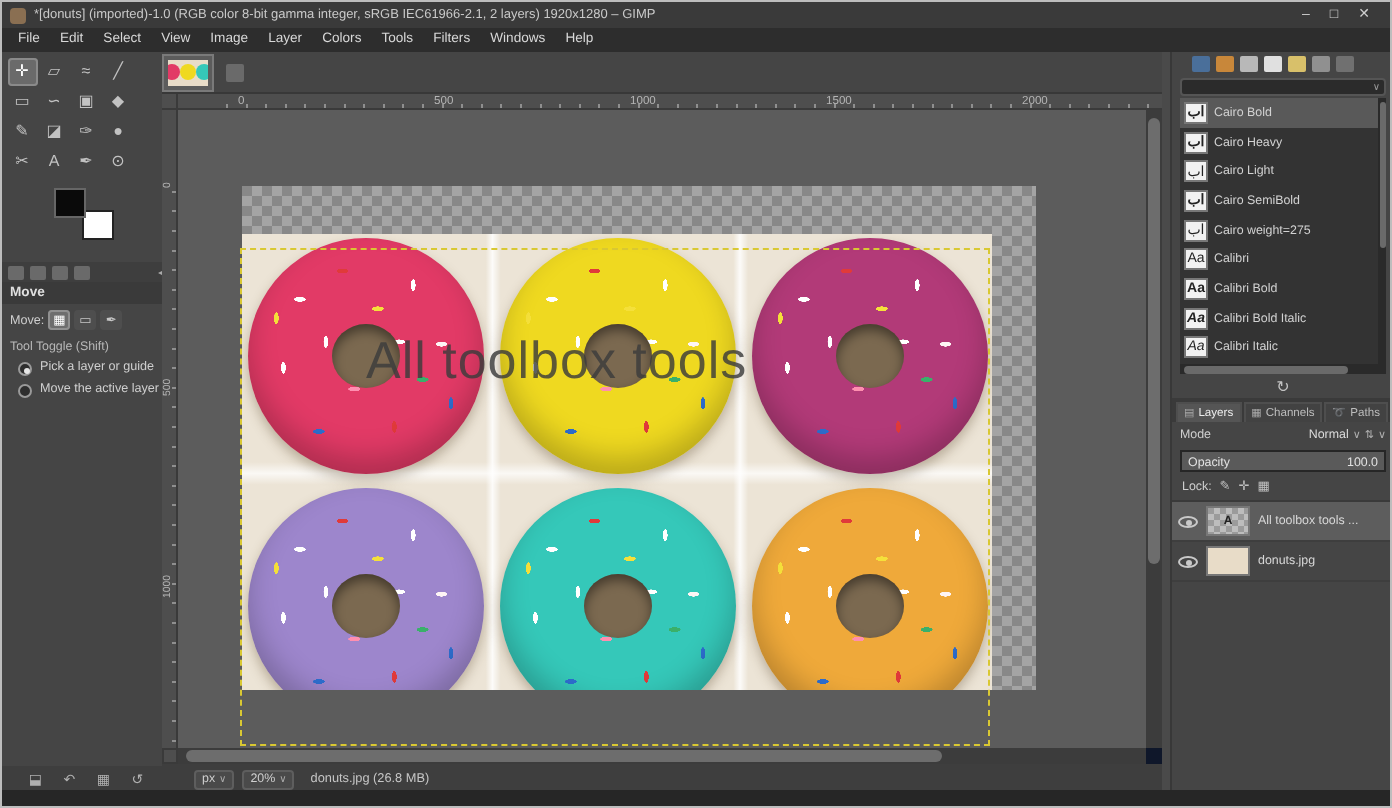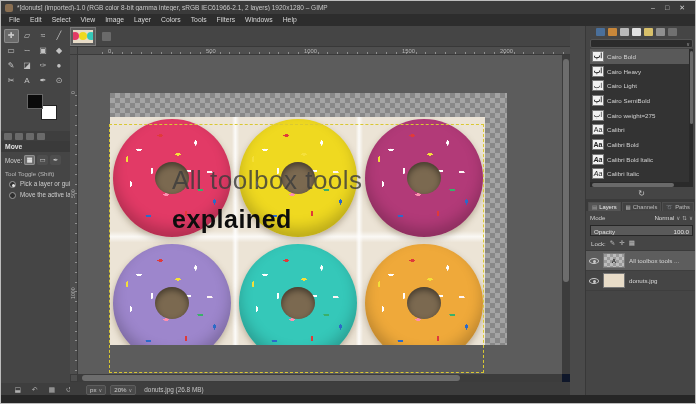--- a/index.html
+++ b/index.html
@@ -38,21 +38,21 @@
   .mode-btn.on{background:#6e6e6e;box-shadow:inset 0 0 0 1px #909090;color:#fff;}
   .to-toggle{font-size:6.2px;color:#b8b8b8;padding:2px 4px 1px;}
   .radio-row{display:flex;align-items:flex-start;gap:4px;padding:2px 4px 1px 8px;}
   .radio{flex:none;width:7px;height:7px;border-radius:50%;border:1px solid #9a9a9a;background:#2e2e2e;position:relative;margin-top:1px;}
   .radio.on:after{content:"";position:absolute;left:1.5px;top:1.5px;width:3px;height:3px;border-radius:50%;background:#e6e6e6;}
   .radio-row .rlabel{font-size:6.3px;color:#cfcfcf;line-height:8px;}
   .preset-bar{position:absolute;left:0;bottom:0;width:84px;height:14px;background:#3e3e3e;display:flex;align-items:center;justify-content:space-around;padding:0 8px;}
   .preset-bar span{font-size:7px;color:#b0b0b0;}
 
   
-  .center{position:absolute;left:69px;top:25px;width:500px;height:371px;background:#0f172a;}
+  .center{position:absolute;left:80px;top:25px;width:500px;height:371px;background:#0f172a;}
   .canvas-tabs{position:absolute;left:0;top:0;width:100%;height:21px;background:#454545;border-bottom:1px solid #383838;display:flex;align-items:flex-end;padding-left:0;}
   .img-tab{width:26px;height:19px;background:#5c5c5c;border:1px solid #7a7a7a;margin-left:0;display:flex;align-items:center;justify-content:center;}
   .mini-donuts{width:20px;height:13px;background:#e8dcc8;position:relative;overflow:hidden;}
   .mini-donuts i{position:absolute;border-radius:50%;width:8px;height:8px;}
   .tab-extra{width:9px;height:9px;background:#6a6a6a;border-radius:1px;margin:0 0 5px 6px;}
 
   .ruler-corner{position:absolute;left:0;top:21px;width:8px;height:8px;background:#4e4e4e;border-right:1px solid #3a3a3a;border-bottom:1px solid #3a3a3a;}
   .hruler{position:absolute;left:8px;top:21px;right:0;height:8px;background:#4e4e4e;border-bottom:1px solid #3a3a3a;overflow:hidden;
     background-image:repeating-linear-gradient(90deg,#8f8f8f 0 1px,transparent 1px 9.8px);background-position:24px 5px;background-size:100% 3px;background-repeat:no-repeat;}
   .hruler-labels{display:flex;padding-left:30px;}
@@ -356,21 +356,20 @@
 
             <div class="donut" style="left: 129px; top: 127px; background-color: rgb(53, 200, 185);">
               <div class="hole"></div>
             </div>
 
             <div class="donut" style="left: 255px; top: 127px; background-color: rgb(239, 169, 58);">
               <div class="hole"></div>
             </div>
           </div>
         <div class="img-text1">All toolbox tools</div>
-        <div class="img-text2">explained</div>
       </div>
       <div class="layer-boundary"></div>
     </div>
 
     <div class="vscroll">
         <span class="thumb"></span>
       </div>
     <div class="hscroll">
         <span class="thumb"></span>
       </div>

